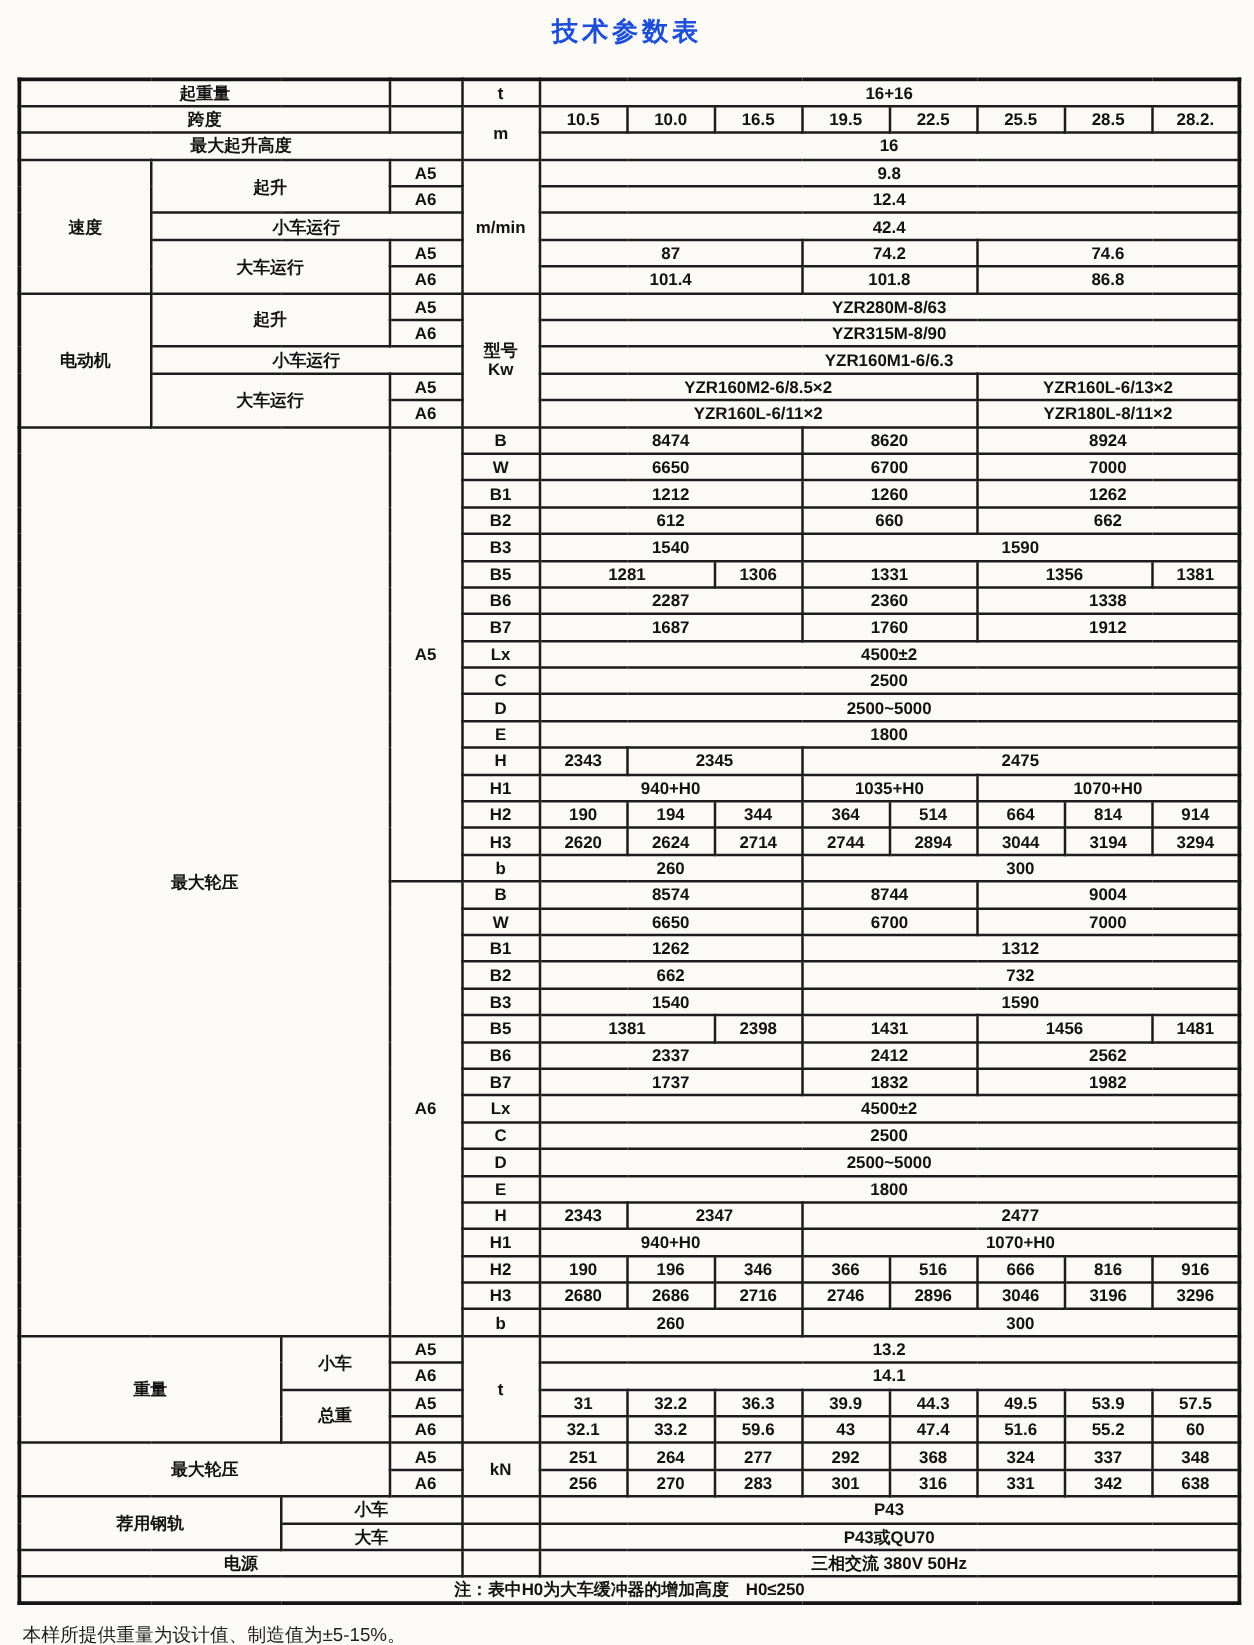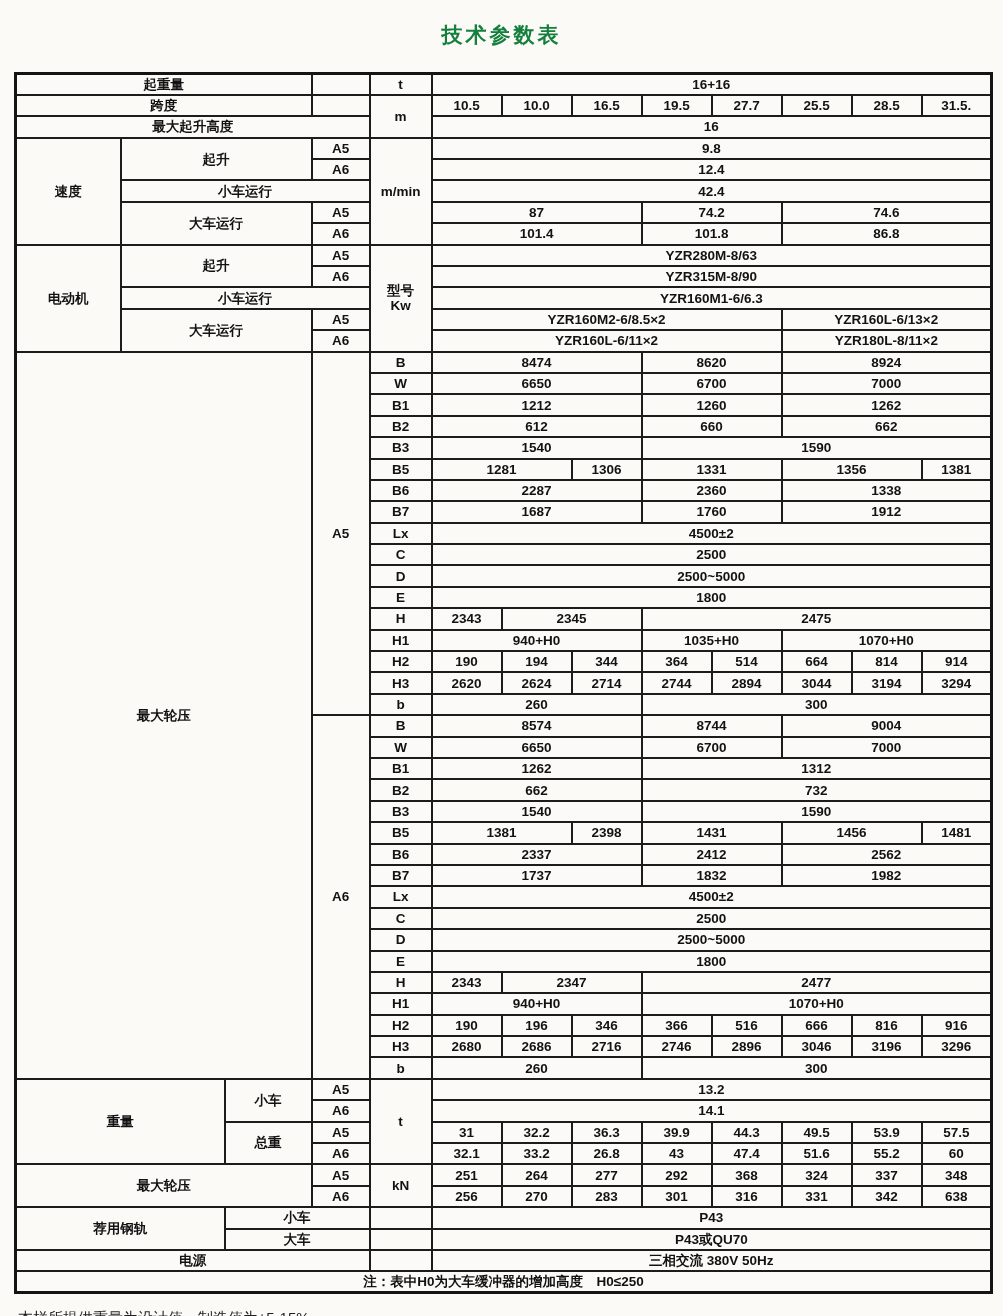--- a/index.html
+++ b/index.html
@@ -8,23 +8,23 @@
     background:#fbfaf7;
     font-family:"Liberation Sans","DejaVu Sans",sans-serif;
     color:#161616;
     position:relative;
   }
   .title{
     text-align:center;
     font-size:21px;
     font-weight:bold;
     letter-spacing:3px;
-    padding-top:21px;
+    padding-top:11px;
     margin:0;
-    color:#15803d;
+    color:#1d4ed8;
   }
   table.spec{
     border-collapse:collapse;
     table-layout:fixed;
     width:976px;
     margin:23px 0 0 14px;
     border:3px solid #141414;
   }
   table.spec td{
     border:2px solid #1c1c1c;
@@ -75,24 +75,24 @@
         <td colspan="8">16+16</td>
       </tr>
       <tr>
         <td colspan="3">跨度</td>
         <td></td>
         <td rowspan="2">m</td>
         <td>10.5</td>
         <td>10.0</td>
         <td>16.5</td>
         <td>19.5</td>
-        <td>27.7</td>
+        <td>22.5</td>
         <td>25.5</td>
         <td>28.5</td>
-        <td>31.5.</td>
+        <td>28.2.</td>
       </tr>
       <tr>
         <td colspan="4">最大起升高度</td>
         <td colspan="8">16</td>
       </tr>
       <tr>
         <td rowspan="5">速度</td>
         <td colspan="2" rowspan="2">起升</td>
         <td>A5</td>
         <td rowspan="5">m/min</td>
@@ -374,21 +374,21 @@
         <td>39.9</td>
         <td>44.3</td>
         <td>49.5</td>
         <td>53.9</td>
         <td>57.5</td>
       </tr>
       <tr>
         <td>A6</td>
         <td>32.1</td>
         <td>33.2</td>
-        <td>26.8</td>
+        <td>59.6</td>
         <td>43</td>
         <td>47.4</td>
         <td>51.6</td>
         <td>55.2</td>
         <td>60</td>
       </tr>
       <tr>
         <td colspan="3" rowspan="2">最大轮压</td>
         <td>A5</td>
         <td rowspan="2">kN</td>

